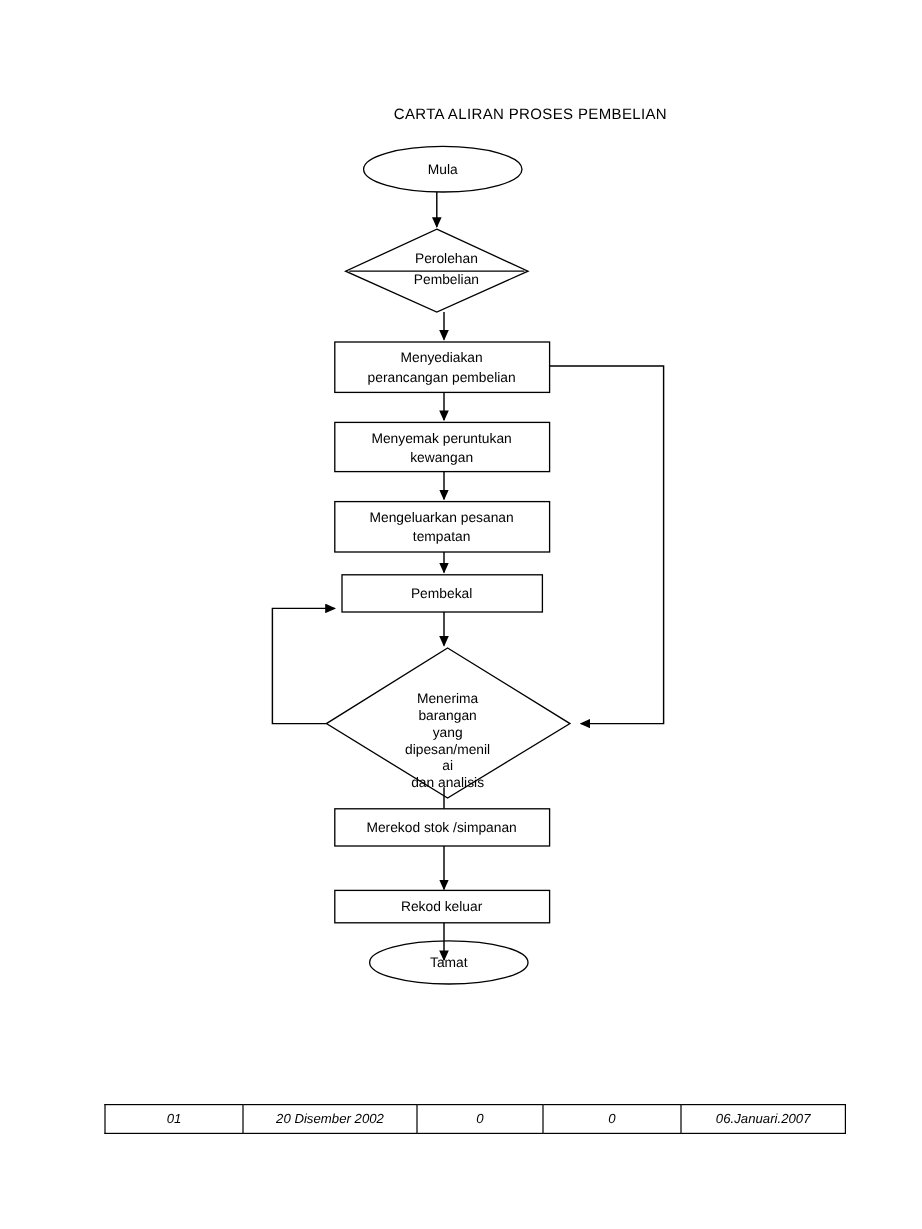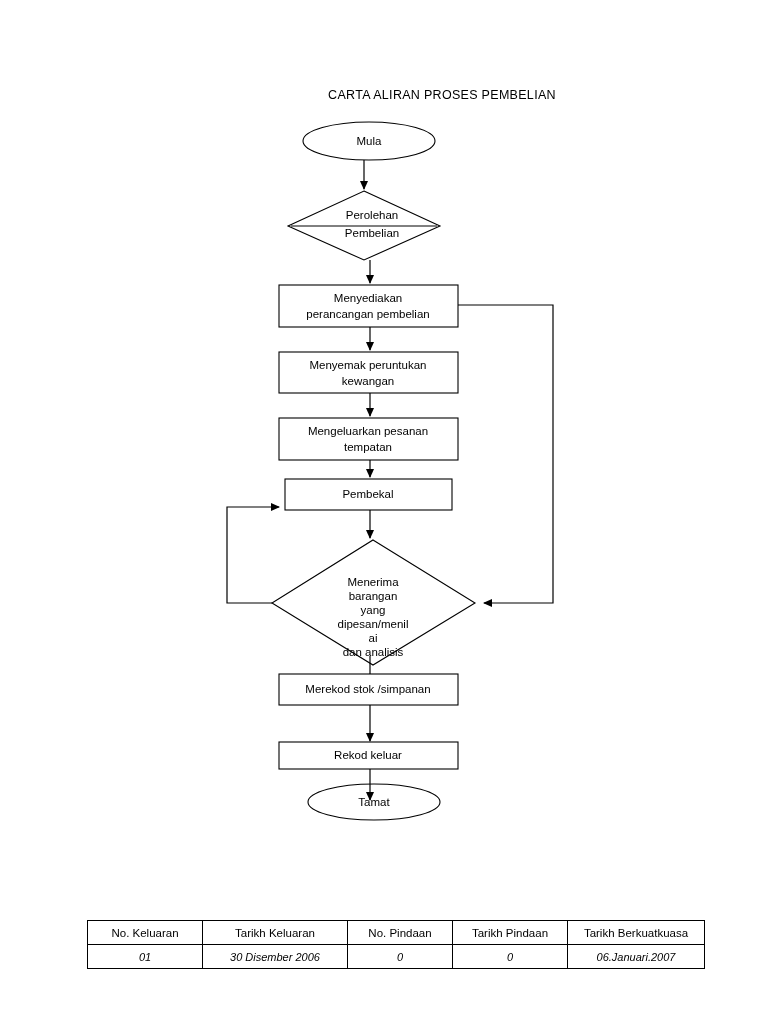--- a/index.html
+++ b/index.html
@@ -180,28 +180,21 @@
   <g>
     <ellipse class="shape-outline" cx="374" cy="802" rx="66" ry="18"></ellipse>
     <text class="node-text" x="374" y="803">Tamat</text>
   </g>
 
   <line class="conn" x1="370" y1="769" x2="370" y2="800" marker-end="url(#arrowhead)"></line>
 </svg>
 
 <table class="footer-table">
   <tbody>
-    <tr class="header-row">
-      <td class="col-0">No. Keluaran</td>
-      <td class="col-1">Tarikh Keluaran</td>
-      <td class="col-2">No. Pindaan</td>
-      <td class="col-3">Tarikh Pindaan</td>
-      <td class="col-4">Tarikh Berkuatkuasa</td>
-    </tr>
     <tr class="value-row">
       <td class="col-0">01</td>
-      <td class="col-1">30 Disember 2006</td>
+      <td class="col-1">20 Disember 2002</td>
       <td class="col-2">0</td>
       <td class="col-3">0</td>
       <td class="col-4">06.Januari.2007</td>
     </tr>
   </tbody>
 </table>
 
 </body></html>

